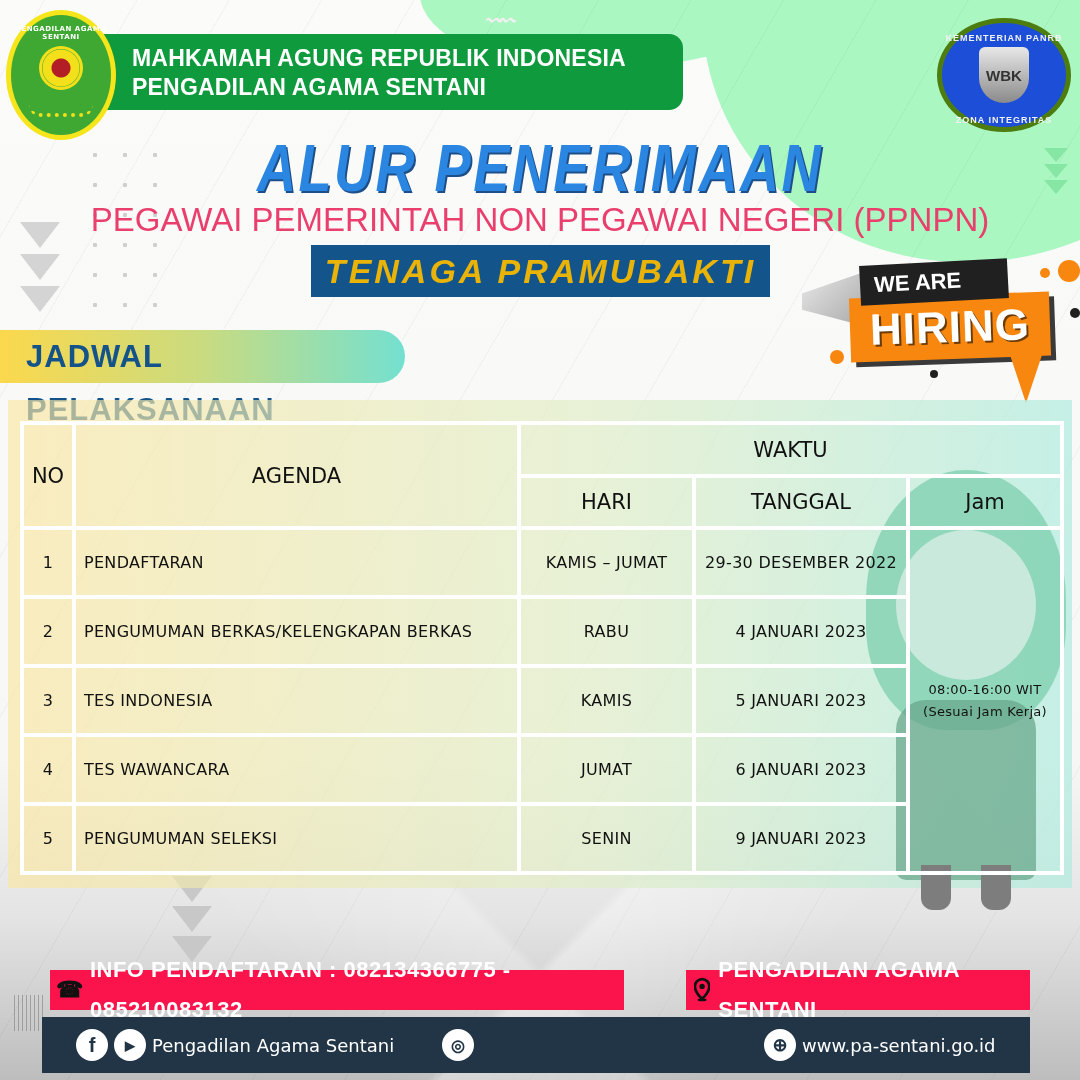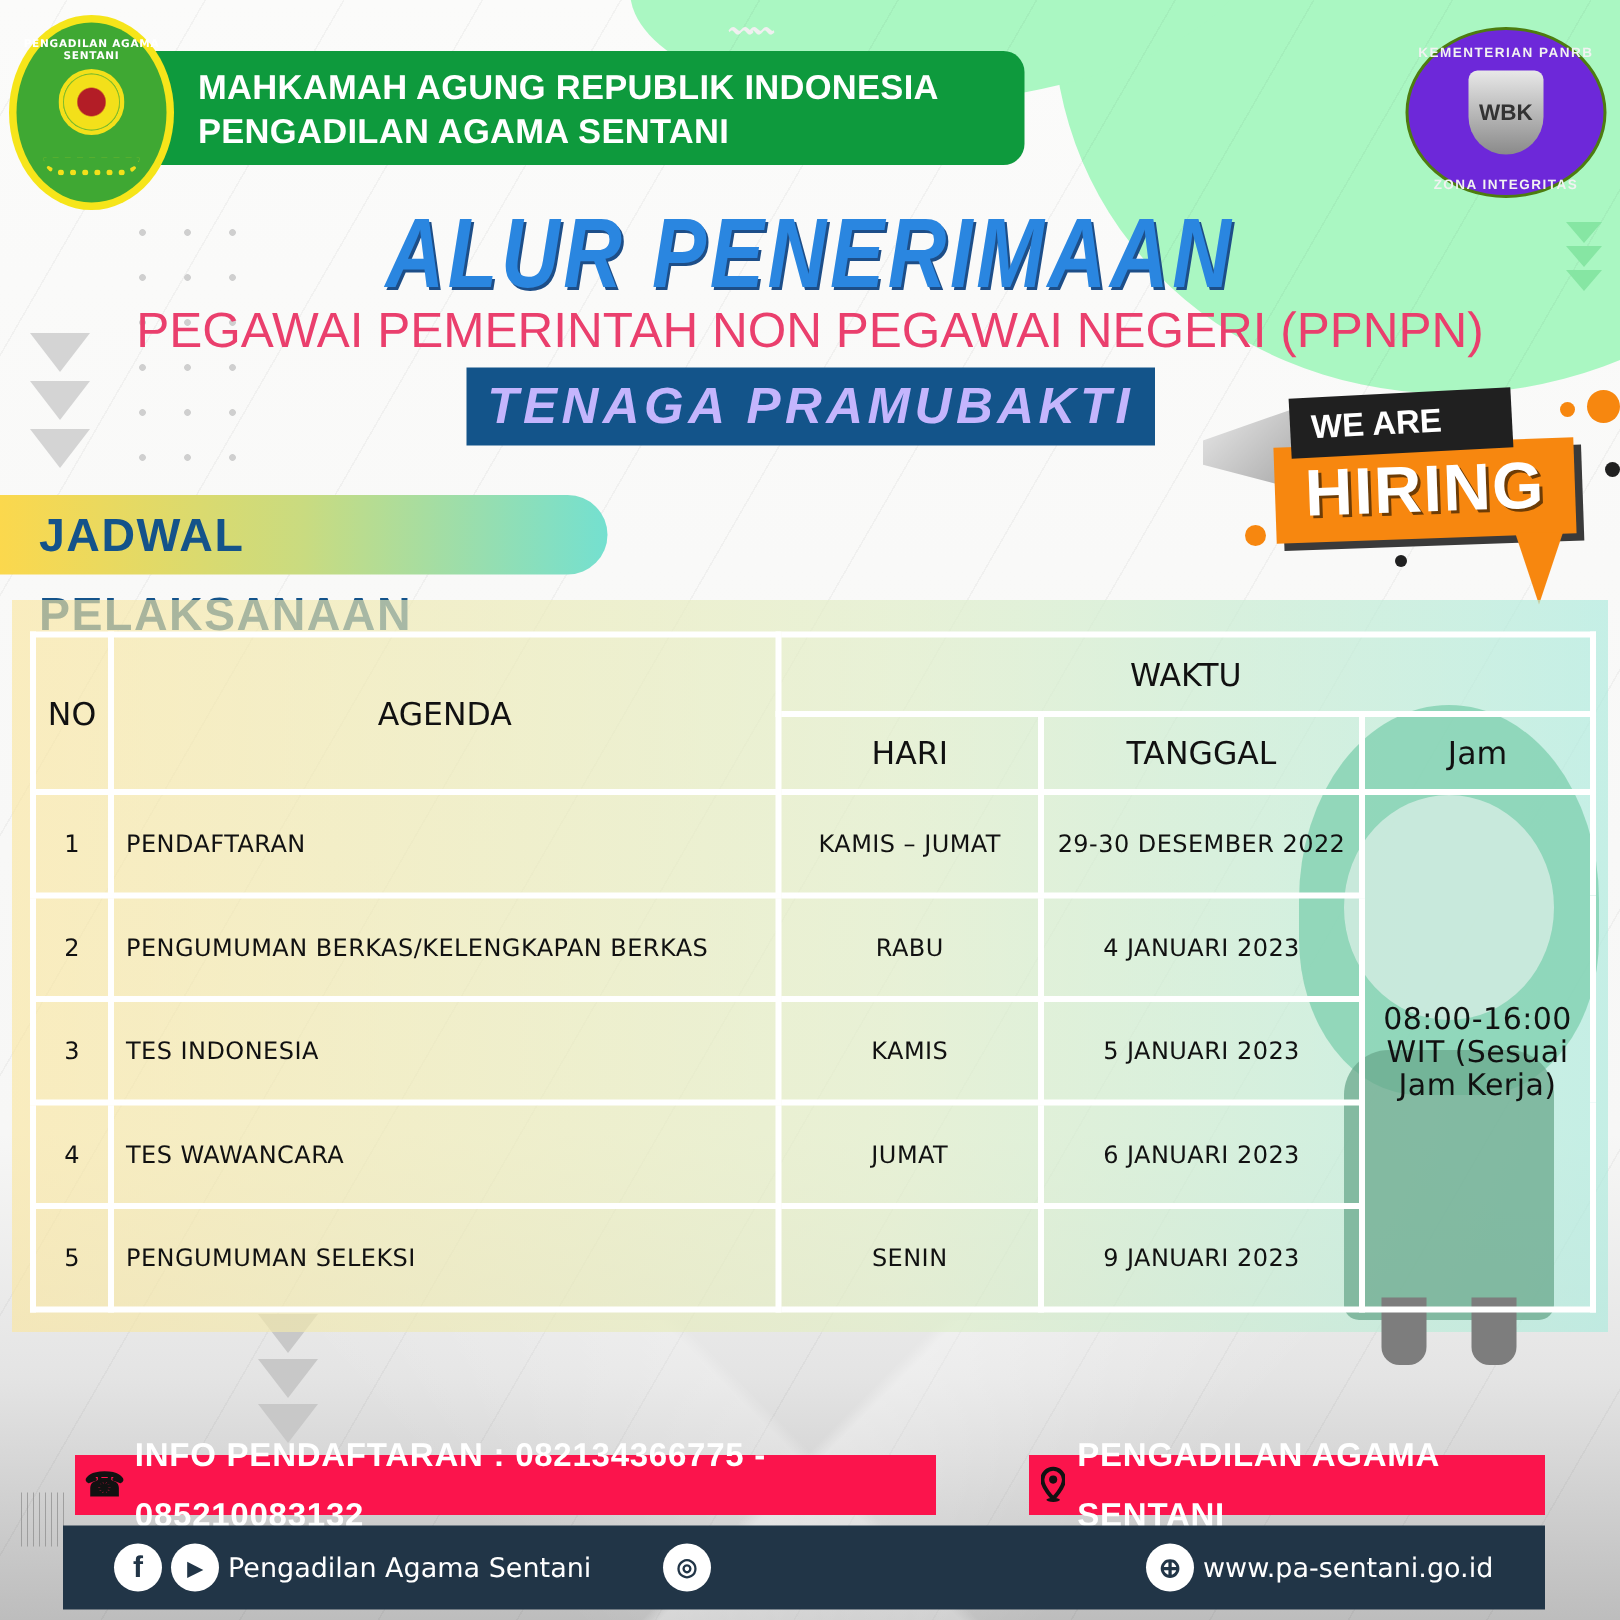--- a/index.html
+++ b/index.html
@@ -76,21 +76,21 @@
     position: absolute; top: 10px; left: 0; right: 0; text-align: center;
     font-size: 7px; color: #fff; font-weight: bold; letter-spacing: 0.5px;
   }
   .logo-rice {
     position: absolute; bottom: 18px; left: 18px; right: 18px; height: 12px;
     border-bottom: 4px dotted #f3e01a; border-radius: 0 0 40px 40px;
   }
 
   .wbk {
     position: absolute; left: 937px; top: 18px; width: 134px; height: 114px;
-    border-radius: 50%; background: #6d28d9; border: 2px solid #4d7c0f;
+    border-radius: 50%; background: #1d4ed8; border: 5px solid #4d7c0f;
     display: flex; align-items: center; justify-content: center;
   }
   .wbk-ring-top, .wbk-ring-bot {
     position: absolute; left: 0; right: 0; text-align: center; color: #f2f2f2;
     font-size: 9px; font-weight: bold; letter-spacing: 1px; font-family: "Liberation Sans", sans-serif;
   }
   .wbk-ring-top { top: 10px; }
   .wbk-ring-bot { bottom: 2px; }
   .wbk-shield {
     width: 50px; height: 56px; background: linear-gradient(180deg, #e8e8e8, #8a8a8a);
@@ -106,21 +106,21 @@
     transform: scaleX(0.82); letter-spacing: 3px;
     text-shadow: 2px 2px 0 #1d4e88;
   }
   .title-sub {
     position: absolute; left: 0; width: 1080px; top: 200px; text-align: center;
     font-family: "Liberation Sans", sans-serif; font-size: 33px; line-height: 40px;
     color: #ea3f6d; letter-spacing: 0px;
   }
   .title-box {
     position: absolute; left: 311px; top: 245px; width: 459px; height: 52px;
-    background: #13548a; color: #c4b5fd; text-align: center;
+    background: #13548a; color: #eab308; text-align: center;
     font-family: "Liberation Sans", sans-serif; font-weight: bold; font-style: italic;
     font-size: 34px; line-height: 52px; letter-spacing: 3px;
   }
 
   
   .hiring { position: absolute; left: 790px; top: 250px; width: 290px; height: 160px; }
   .hiring .we-are {
     position: absolute; left: 70px; top: 12px; width: 148px; height: 40px;
     background: #202020; color: #fff; font-family: "Liberation Sans", sans-serif; font-weight: bold;
     font-size: 22px; line-height: 40px; padding-left: 14px; transform: rotate(-3deg);
@@ -185,21 +185,21 @@
     font-family: "DejaVu Sans", sans-serif; color: #111;
   }
   table.sched td, table.sched th {
     border: 4px solid #ffffff;
     font-weight: normal;
     text-align: center; vertical-align: middle;
   }
   table.sched th { font-size: 21px; }
   table.sched td { font-size: 16px; letter-spacing: 0.3px; }
   table.sched td.agenda { text-align: left; padding-left: 8px; }
-  table.sched td.jam { font-size: 20px; line-height: 22px; padding: 0 6px; }
+  table.sched td.jam { font-size: 13px; line-height: 22px; padding: 0 6px; }
   tr.h1 { height: 53px; } tr.h2 { height: 52px; }
   tr.row { height: 69px; }
 
   
   .info-bar {
     position: absolute; left: 50px; top: 970px; width: 574px; height: 40px;
     background: #fb144c; color: #fff; font-family: "Liberation Sans", sans-serif; font-weight: bold;
     font-size: 22px; line-height: 40px; padding-left: 6px; letter-spacing: 0.5px;
     display: flex; align-items: center; gap: 6px;
   }

